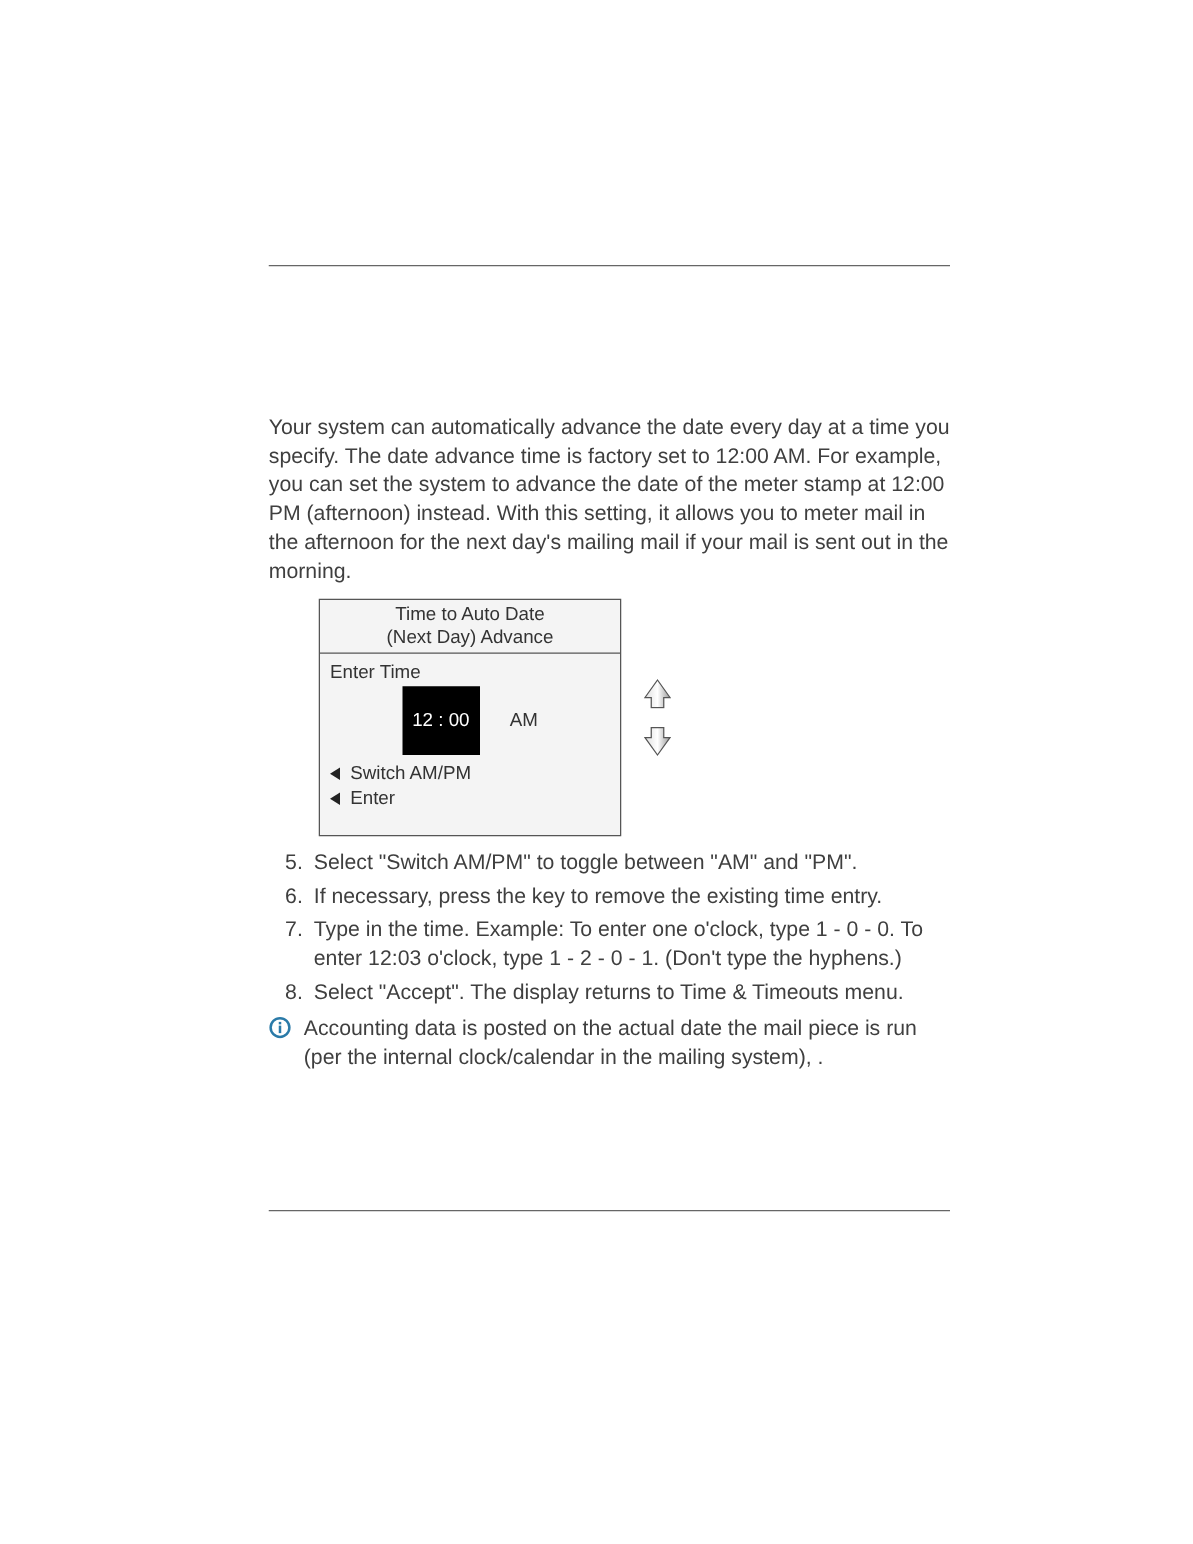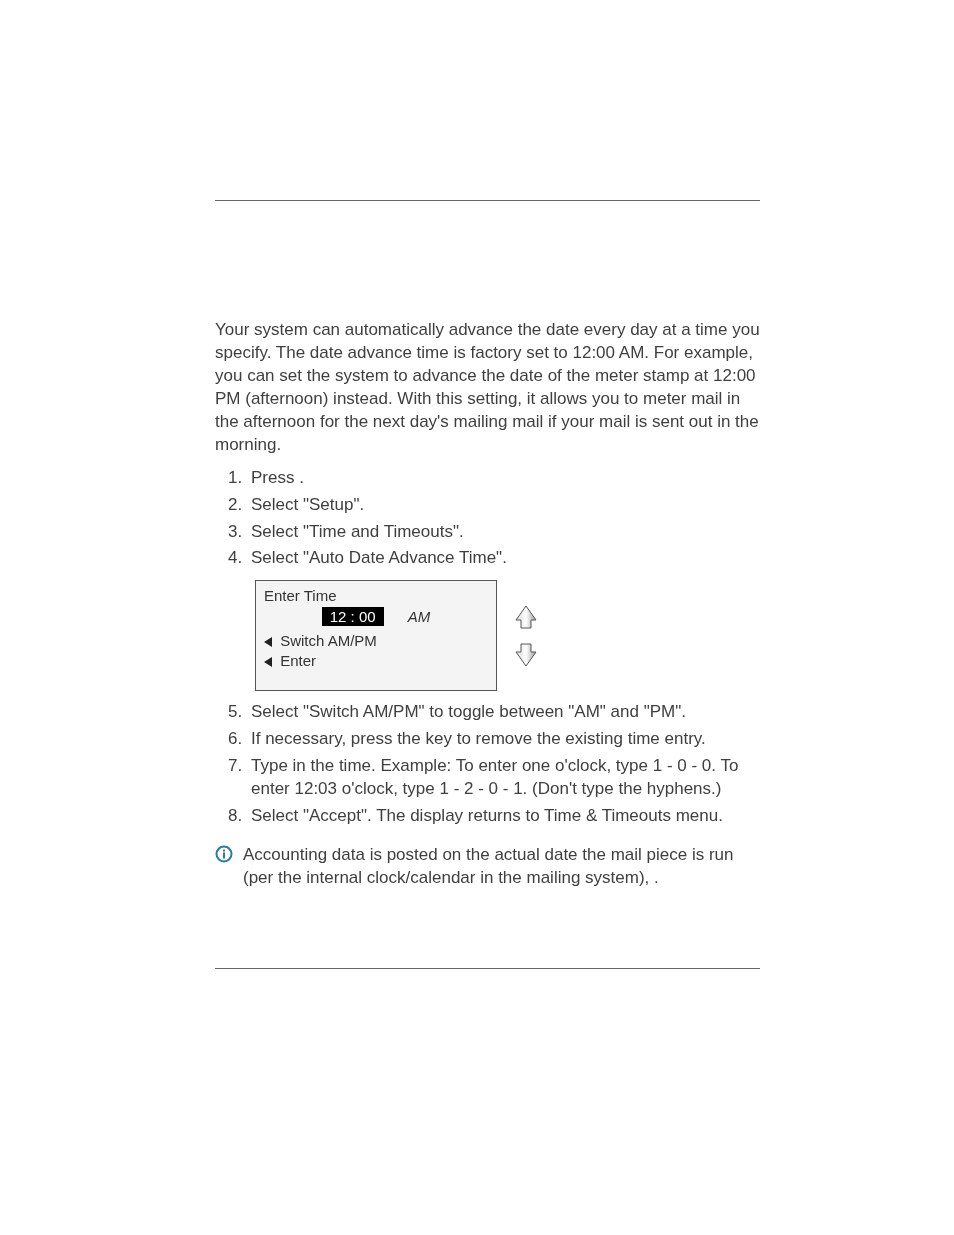--- a/index.html
+++ b/index.html
@@ -8,21 +8,21 @@
     background: #fff;
     font-family: Arial, Helvetica, sans-serif;
     color: #3f3f3f;
     width: 954px;
     height: 1235px;
     position: relative;
   }
   .page {
     position: absolute;
     left: 215px;
-    top: 200px;
+    top: 212px;
     width: 545px;
   }
   hr.rule {
     border: none;
     border-top: 1px solid #666;
     margin: 0;
   }
   .body-text {
     font-size: 17px;
     line-height: 1.35;
@@ -66,27 +66,26 @@
     margin-bottom: 3px;
   }
   .screen .time-row {
     text-align: center;
     margin-bottom: 6px;
   }
   .screen .time-box {
     display: inline-block;
     background: #000;
     color: #fff;
-    padding: 1px 8px;
+    padding: 19px 8px;
     font-size: 15px;
   }
   .screen .ampm {
     display: inline-block;
     margin-left: 20px;
-    font-style: italic;
   }
   .screen .opt {
     margin: 3px 0;
   }
   .screen .tri {
     display: inline-block;
     width: 0; height: 0;
     border-top: 5px solid transparent;
     border-bottom: 5px solid transparent;
     border-right: 8px solid #222;
@@ -98,21 +97,21 @@
     flex-direction: column;
     gap: 14px;
   }
   .arrows svg { display: block; }
   .note-row {
     display: flex;
     align-items: flex-start;
     gap: 10px;
     font-size: 17px;
     line-height: 1.35;
-    margin-top: 16px;
+    margin-top: 6px;
   }
   .note-icon {
     flex: 0 0 auto;
     margin-top: 1px;
   }
   .note-text { flex: 1; }
   .footer-rule {
     position: absolute;
     left: 215px;
     top: 968px;
@@ -120,29 +119,27 @@
   }
 </style>
 </head>
 <body>
 
 <div class="page">
   <hr class="rule">
 
   <div class="body-text">Your system can automatically advance the date every day at a time you specify. The date advance time is factory set to 12:00 AM. For example, you can set the system to advance the date of the meter stamp at 12:00 PM (afternoon) instead. With this setting, it allows you to meter mail in the afternoon for the next day's mailing mail if your mail is sent out in the morning.</div>
 
-  <ol>
-    <li>Press           .</li>
-    <li>Select "Setup".</li>
-    <li>Select "Time and Timeouts".</li>
-    <li>Select "Auto Date Advance Time".</li>
-  </ol>
 
   <div class="screen-wrap">
     <div class="screen">
+      <div class="title">
+        <span>Time to Auto Date</span><br>
+        <span>(Next Day) Advance</span>
+      </div>
       <div class="body">
         <div class="enter-label">Enter Time</div>
         <div class="time-row">
           <span class="time-box">12 : 00</span>
           <span class="ampm">AM</span>
         </div>
         <div class="opt">
           <span class="tri"></span>
           <span>Switch AM/PM</span>
         </div>

